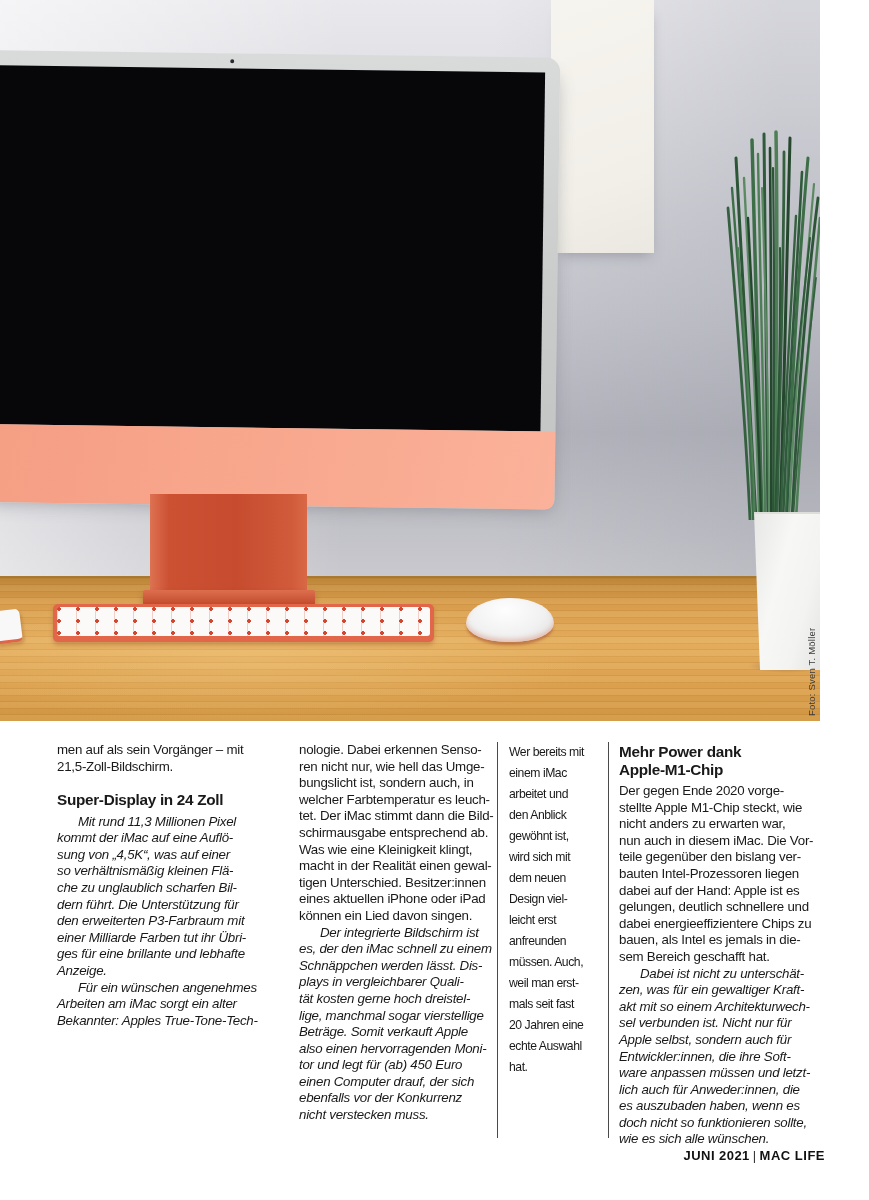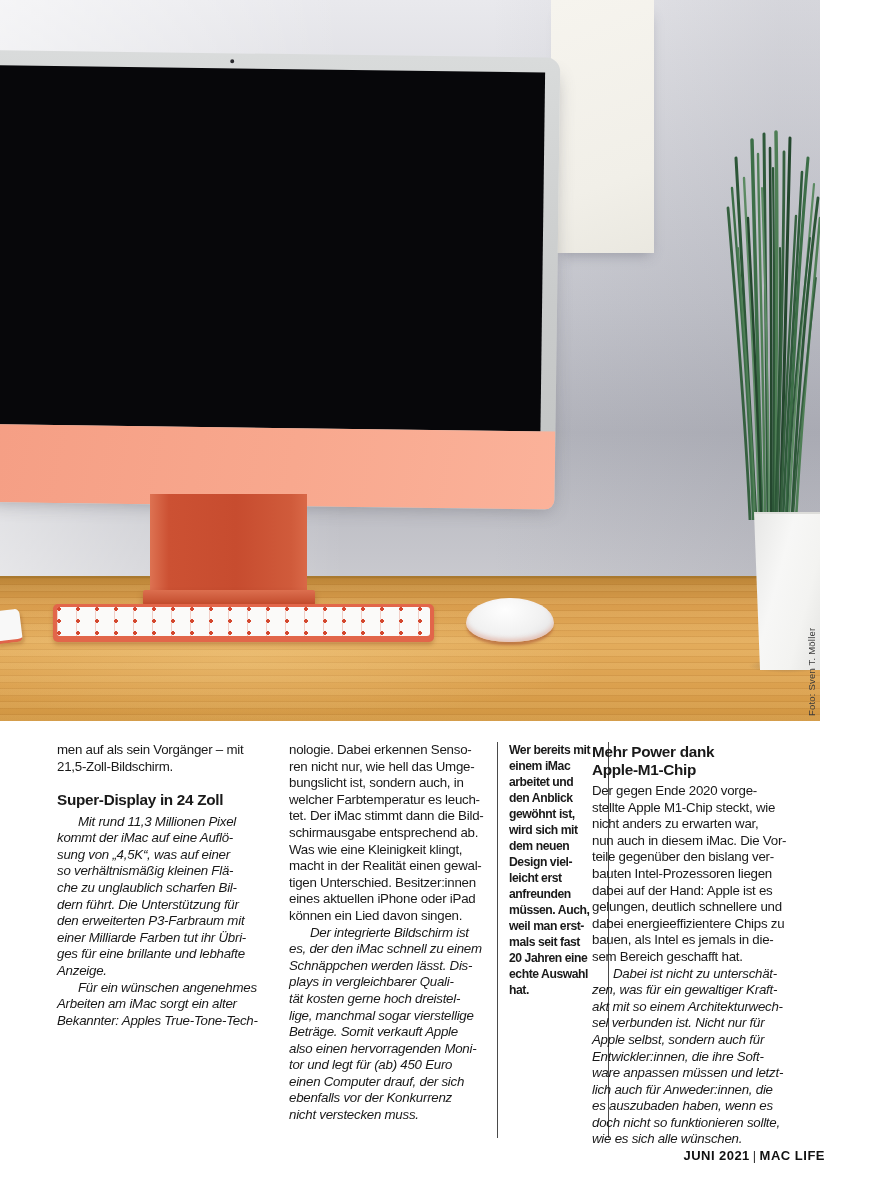--- a/index.html
+++ b/index.html
@@ -91,24 +91,24 @@
   .photo-credit {
     position:absolute; left:806px; top:716px; transform:rotate(-90deg); transform-origin:0 0;
     font-size:9.5px; letter-spacing:.2px; color:#3A3A3A; white-space:nowrap;
   }
 
   
   .article-col { position:absolute; top:742px; }
   .article-col p { margin:0; white-space:pre-line; font-size:13.3px; line-height:16.6px; letter-spacing:-0.25px; }
   .article-col p.ind { text-indent:21px;font-style:italic; }
   .col-1 { left:57px;  width:220px; }
-  .col-2 { left:289px; width:216px; }
+  .col-2 { left:299px; width:216px; }
   .col-3 { left:509px; width:94px; }
-  .col-3 p { font-weight:bold; font-size:12.2px; line-height:16px; letter-spacing:-0.45px; }
-  .col-4 { left:592px; width:208px; }
+  .col-3 p { font-weight:normal; font-size:12.2px; line-height:21px; letter-spacing:-0.45px; }
+  .col-4 { left:619px; width:208px; }
   .article-col h2 { margin:16px 0 5px; font-size:15.3px; line-height:17.5px; letter-spacing:-0.3px; white-space:pre-line; }
   .col-4 h2 { margin:1px 0 5px; }
   .col-rule { position:absolute; top:742px; width:1px; height:396px; background:#4A4A4A; }
   .rule-left  { left:497px; }
   .rule-right { left:608px; }
 
   
   .page-footer {
     position:absolute; top:1148px; right:44px;
     font-size:13px; letter-spacing:.45px; color:#111;

